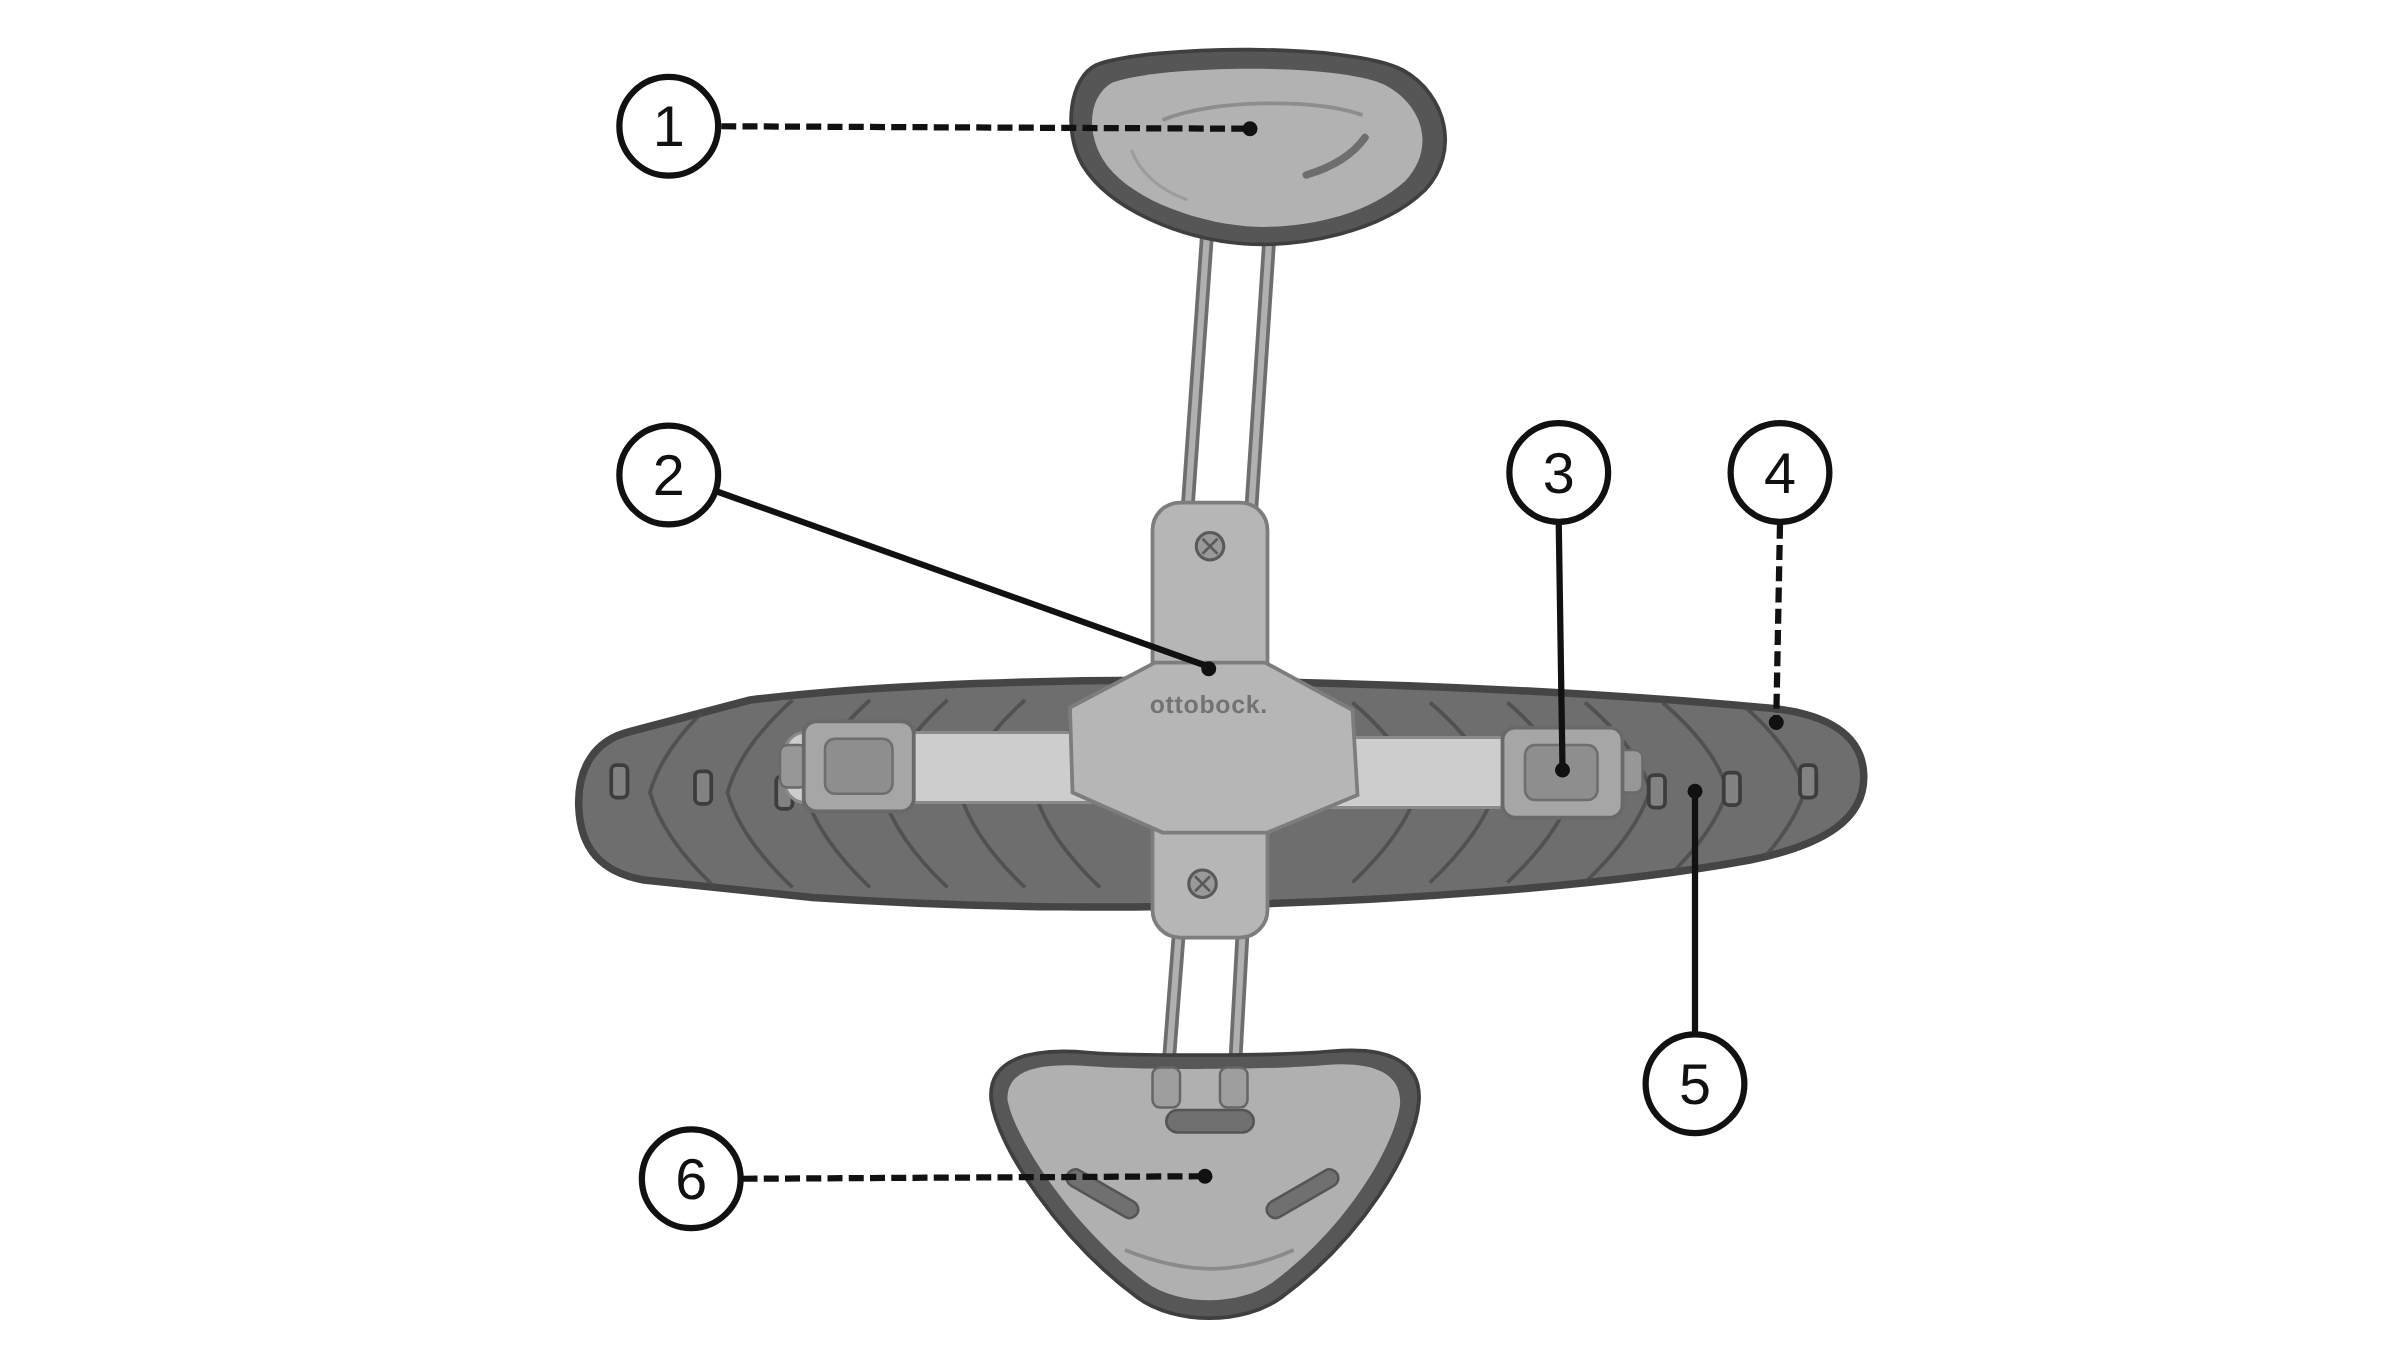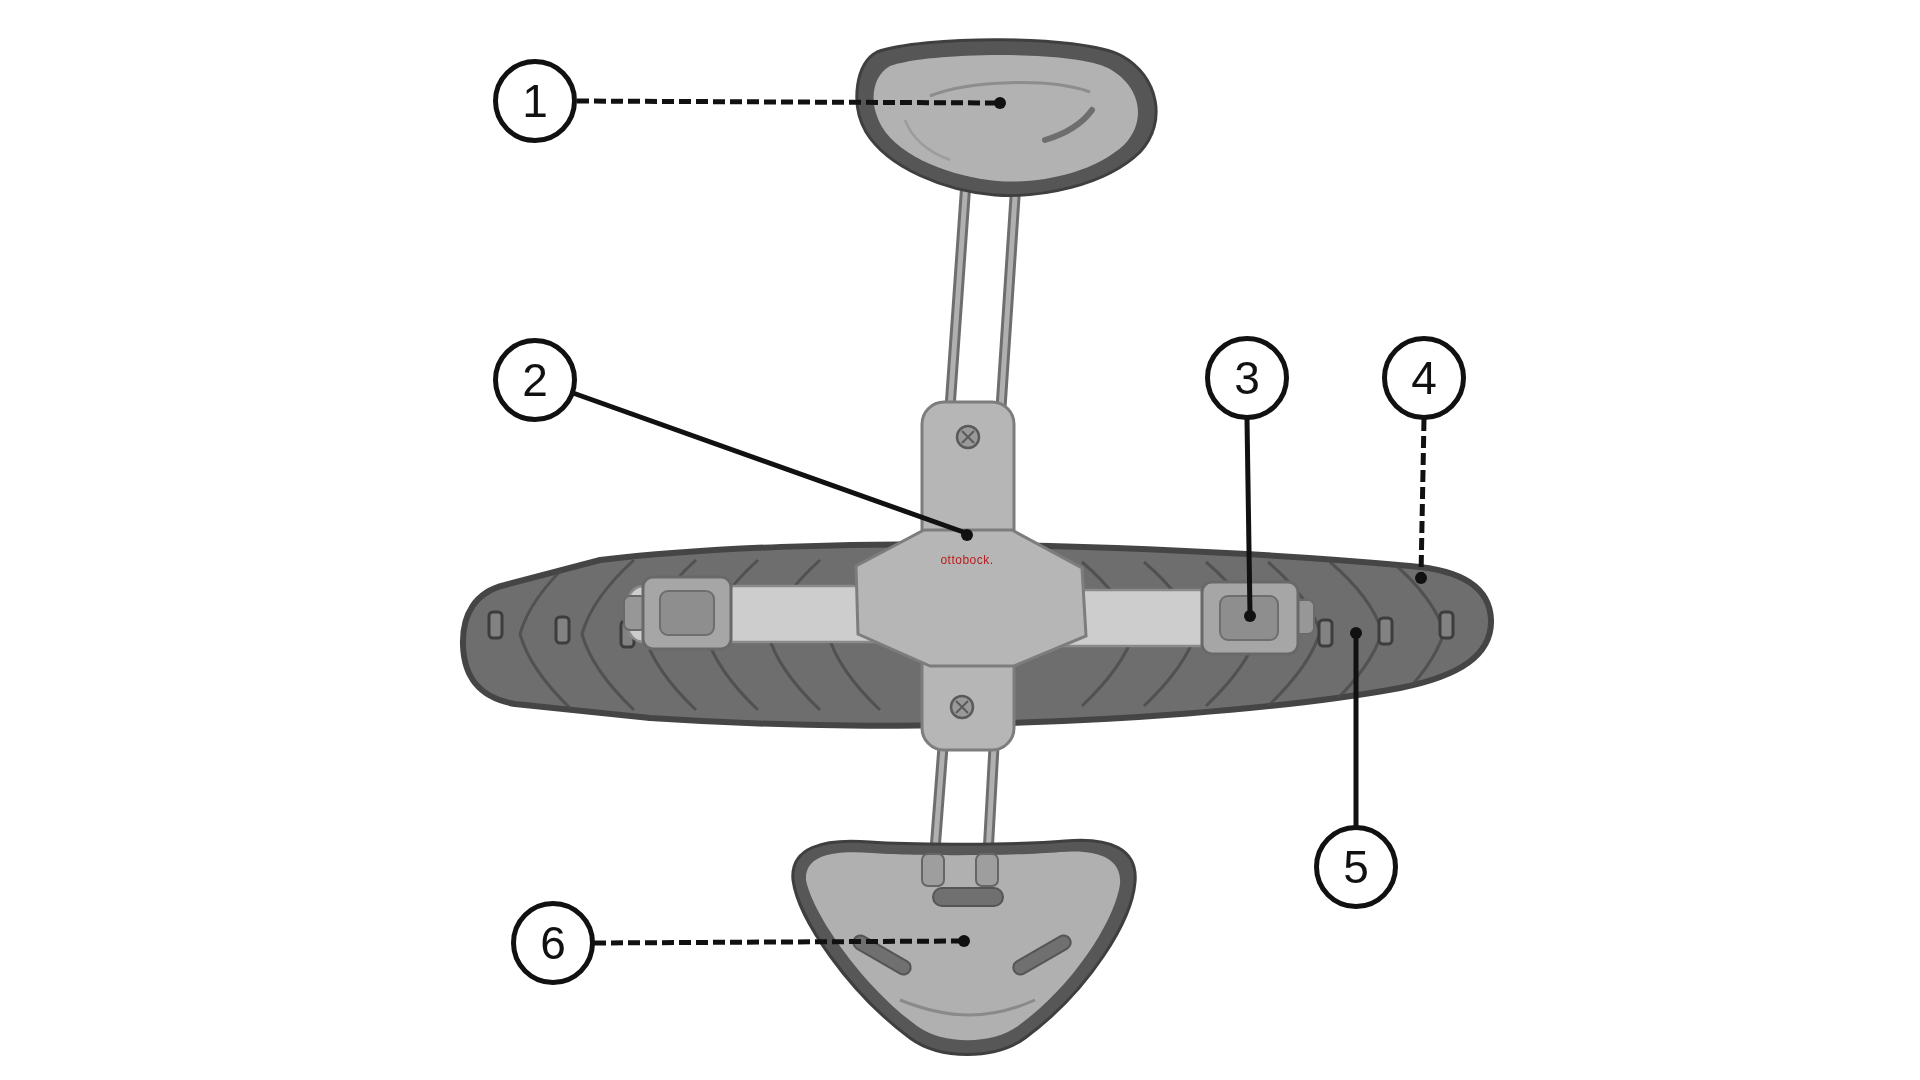--- a/index.html
+++ b/index.html
@@ -19,24 +19,24 @@
     position: absolute;
     inset: 0;
     z-index: 1;
   }
   .brand-label {
     position: absolute;
     left: 887px;
     top: 553px;
     width: 160px;
     text-align: center;
-    font-size: 12px;
-    font-weight: normal;
+    font-size: 20px;
+    font-weight: bold;
     letter-spacing: 0.5px;
-    color: #b91c1c;
+    color: #737373;
     z-index: 2;
     user-select: none;
   }
   .callout {
     position: absolute;
     width: 74px;
     height: 74px;
     border: 5px solid #111111;
     border-radius: 50%;
     background: #ffffff;

